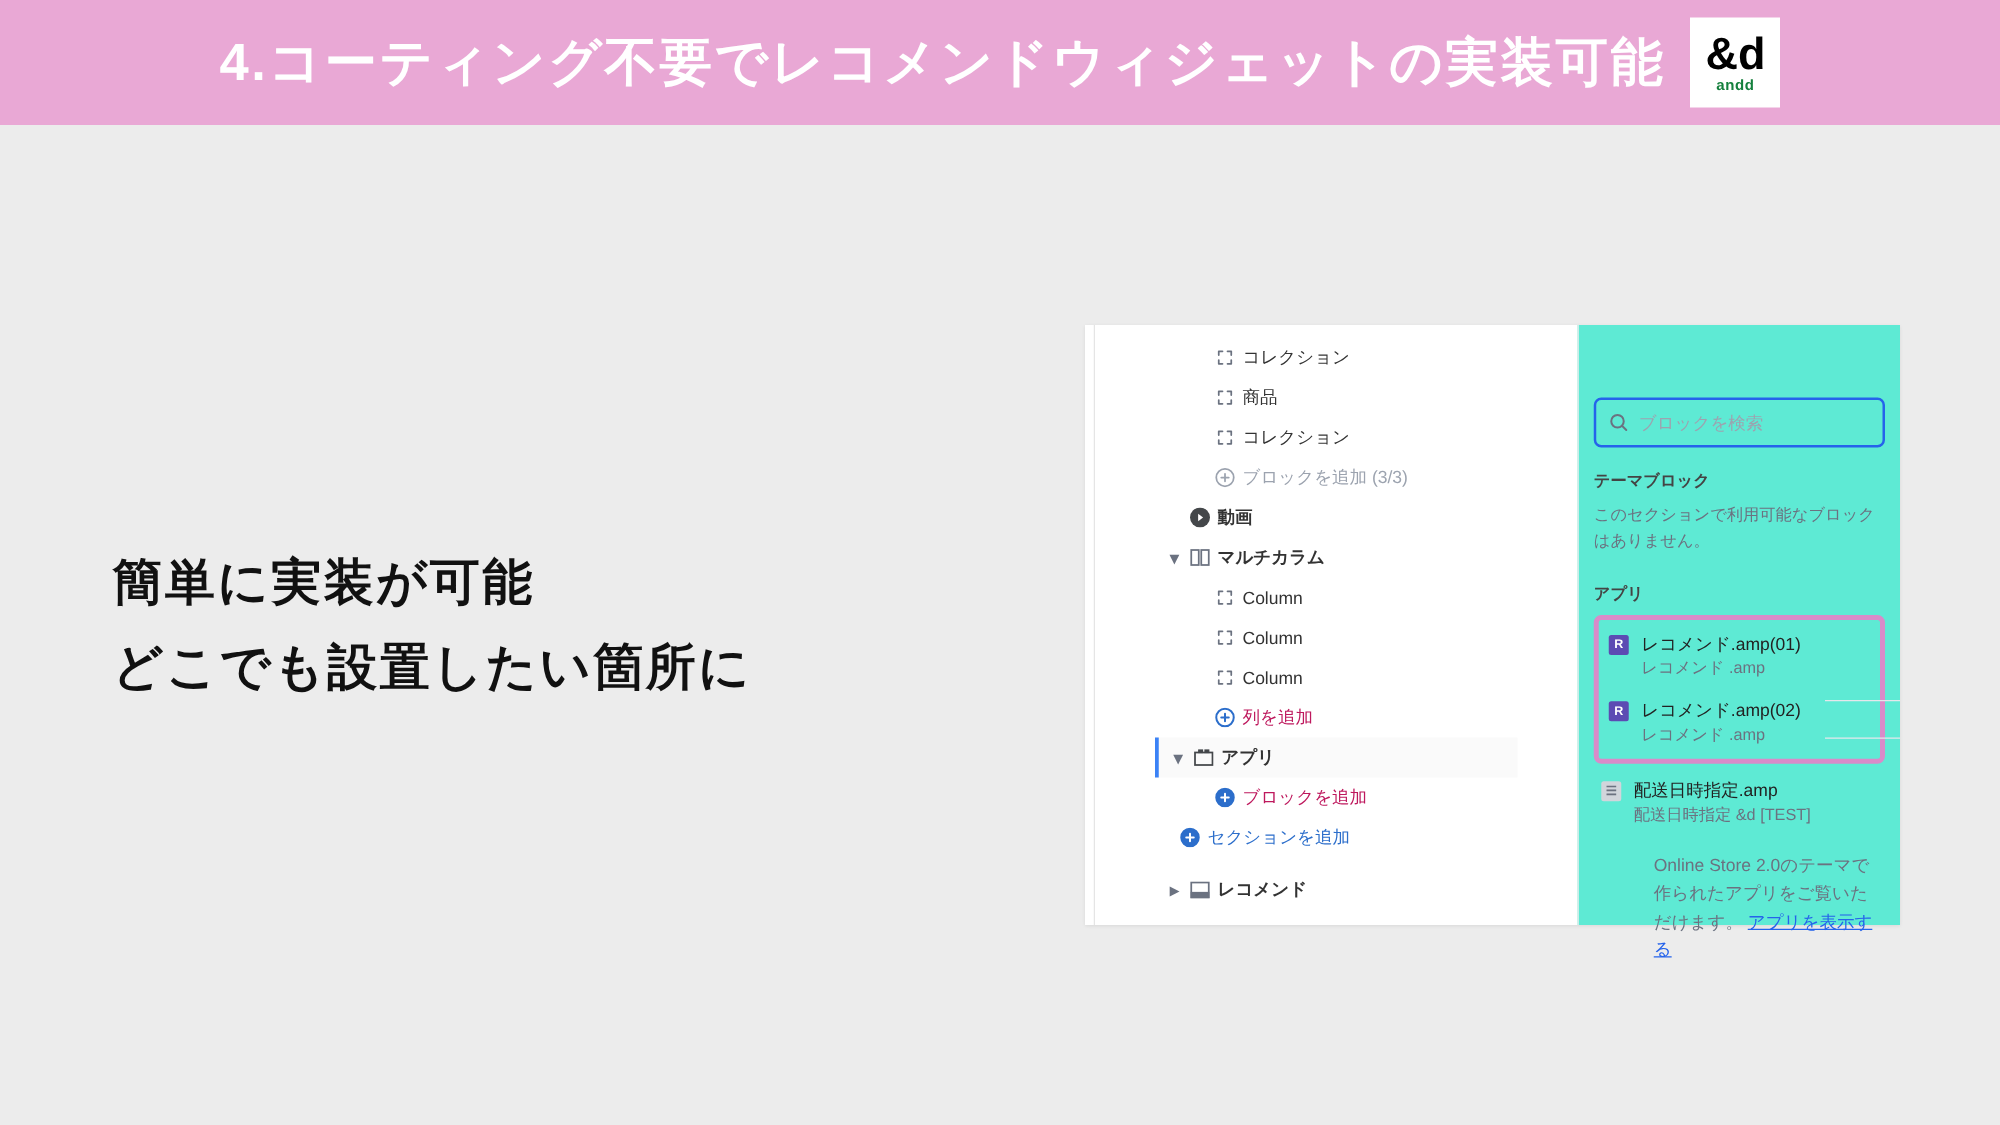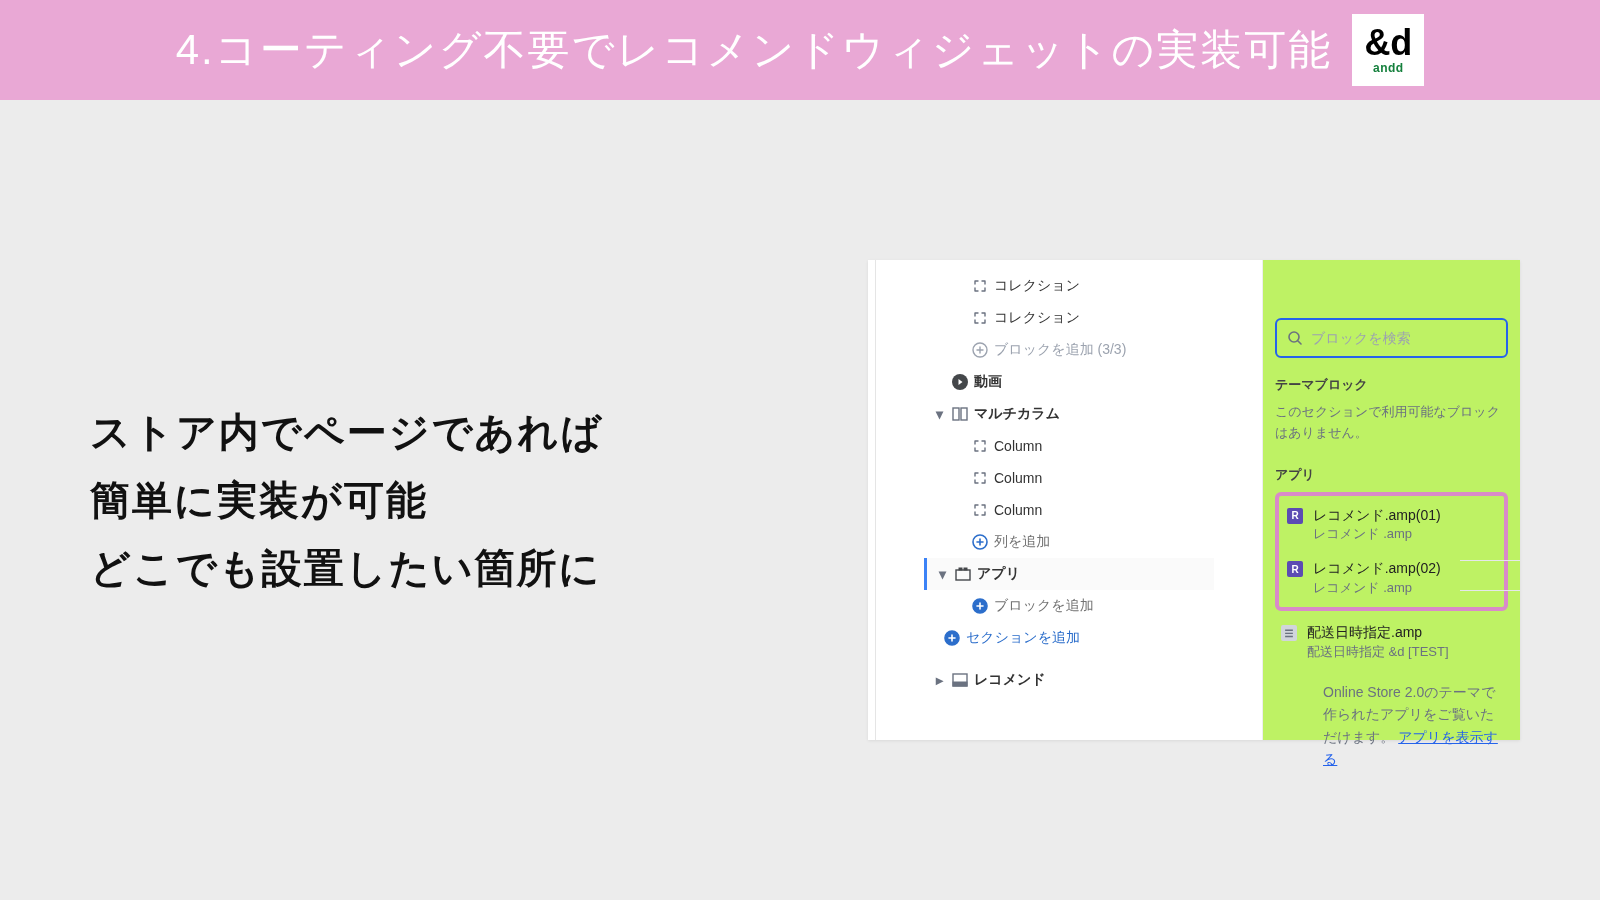--- a/index.html
+++ b/index.html
@@ -1,44 +1,44 @@
 <!DOCTYPE html>
 <html><head>
 <meta charset="utf-8">
 <style>
 *{box-sizing:border-box;margin:0;padding:0;font-family:-apple-system,BlinkMacSystemFont,"Hiragino Sans","Hiragino Kaku Gothic ProN",Meiryo,sans-serif;}
 html,body{width:1600px;height:900px;overflow:hidden;}
 body{background:#ececec;}
 .header-bar{background:#e9a8d5;height:100px;display:flex;align-items:center;justify-content:center;gap:20px;padding:0 28px;}
-.header-title{color:#fff;font-size:42px;font-weight:400;letter-spacing:2px;white-space:nowrap;}
+.header-title{color:#fff;font-size:42px;font-weight:700;letter-spacing:2px;white-space:nowrap;}
 .logo-box{background:#fff;width:72px;height:72px;display:flex;flex-direction:column;align-items:center;justify-content:center;font-family:Georgia,serif;}
 .logo-amp{font-size:36px;font-weight:700;line-height:1;color:#000;}
 .logo-sub{font-size:12px;font-weight:700;color:#15803d;letter-spacing:0.5px;}
 .content{display:flex;height:800px;align-items:center;padding:0 80px 0 90px;}
 .left-text{flex:1;font-size:40px;font-weight:800;line-height:1.7;color:#111;letter-spacing:2px;}
 .screenshot-wrap{width:652px;height:480px;background:#fff;display:flex;position:relative;box-shadow:0 1px 3px rgba(0,0,0,0.08);gap:48px;}
 .gutter{width:8px;background:#fff;border-right:1px solid #e5e5e5;}
 .tree-panel{width:290px;background:#fff;padding:10px 0 10px 0;font-size:14px;color:#333;}
 .tree-row{display:flex;align-items:center;height:32px;padding:0 8px 0 0;gap:6px;cursor:pointer;}
 .tree-row.indent1{padding-left:28px;}
 .tree-row.indent2{padding-left:48px;}
 .tree-row.indent-top{padding-left:12px;}
 .tree-row.sel{border-left:3px solid #3b82f6;background:#fafafa;font-weight:700;}
-.tree-row.add-block{color:#737373;font-weight:500;}
+.tree-row.add-block{color:#be185d;font-weight:500;}
 .tree-row.add-sect{color:#2c6ecb;font-weight:500;padding-left:20px;}
 .tree-row.disabled{color:#9ca3af;}
 .ico{width:16px;height:16px;flex-shrink:0;display:inline-flex;align-items:center;justify-content:center;}
 .ico-sect svg,.ico-cols svg,.ico-foot svg{stroke:#6b7280;}
 .ico-caret{width:10px;color:#6b7280;}
 .ico-play svg{fill:#44474a;}
 .ico-plus svg{stroke:#2c6ecb;}
 .ico-plus.gray svg{stroke:#9ca3af;}
 .tree-row .lbl{flex:1;white-space:nowrap;overflow:hidden;text-overflow:ellipsis;}
 .tree-row.bold{font-weight:700;}
-.right-panel{flex:1;background:#bef264;border-left:1px solid #eee;position:relative;padding:8px 12px 14px 12px;}
+.right-panel{flex:1;background:#5eead4;border-left:1px solid #eee;position:relative;padding:8px 12px 14px 12px;}
 .search-box{border:2px solid #2563eb;border-radius:6px;height:40px;display:flex;align-items:center;padding:0 10px;gap:8px;margin:50px 0 18px 0;}
 .search-box input{border:none;outline:none;font-size:14px;flex:1;color:#444;background:transparent;}
 .search-box input::placeholder{color:#9ca3af;}
 .sec-head{font-size:13px;font-weight:600;color:#444;margin:10px 0 8px 0;}
 .empty-msg{font-size:13px;color:#6b7280;line-height:1.6;margin-bottom:22px;}
 .app-item{display:flex;gap:10px;padding:8px 6px;align-items:flex-start;cursor:pointer;}
 .app-badge{width:16px;height:16px;background:#5c4bb3;color:#fff;font-size:10px;font-weight:700;display:flex;align-items:center;justify-content:center;border-radius:2px;margin-top:2px;flex-shrink:0;}
 .app-badge.gray{background:#d1d5db;color:#6b7280;}
 .app-texts{display:flex;flex-direction:column;line-height:1.4;}
 .app-title{font-size:14px;color:#222;}
@@ -54,37 +54,44 @@
 <div class="header-bar">
   <div class="header-title">4.コーティング不要でレコメンドウィジェットの実装可能</div>
   <div class="logo-box">
     <div class="logo-amp">&amp;d</div>
     <div class="logo-sub">andd</div>
   </div>
 </div>
 
 <div class="content">
   <div class="left-text">
-    <div>ストア内でページであれば</div>
     <div>簡単に実装が可能</div>
     <div>どこでも設置したい箇所に</div>
   </div>
 
   <div class="screenshot-wrap">
     <div class="gutter"></div>
 
     <div class="tree-panel">
 
       <div class="tree-row indent2">
         <span class="ico ico-sect">
             <svg width="14" height="14" viewBox="0 0 14 14" fill="none">
               <path d="M2 2h3M9 2h3M12 2v3M12 9v3M12 12h-3M5 12H2M2 12V9M2 5V2" stroke-width="1.4" stroke-linecap="round"></path>
             </svg>
           </span>
         <span class="lbl">コレクション</span>
+      </div>
+      <div class="tree-row indent2">
+        <span class="ico ico-sect">
+            <svg width="14" height="14" viewBox="0 0 14 14" fill="none">
+              <path d="M2 2h3M9 2h3M12 2v3M12 9v3M12 12h-3M5 12H2M2 12V9M2 5V2" stroke-width="1.4" stroke-linecap="round"></path>
+            </svg>
+          </span>
+        <span class="lbl">商品</span>
       </div>
       <div class="tree-row indent2">
         <span class="ico ico-sect">
             <svg width="14" height="14" viewBox="0 0 14 14" fill="none">
               <path d="M2 2h3M9 2h3M12 2v3M12 9v3M12 12h-3M5 12H2M2 12V9M2 5V2" stroke-width="1.4" stroke-linecap="round"></path>
             </svg>
           </span>
         <span class="lbl">コレクション</span>
       </div>
       <div class="tree-row indent2 disabled">

